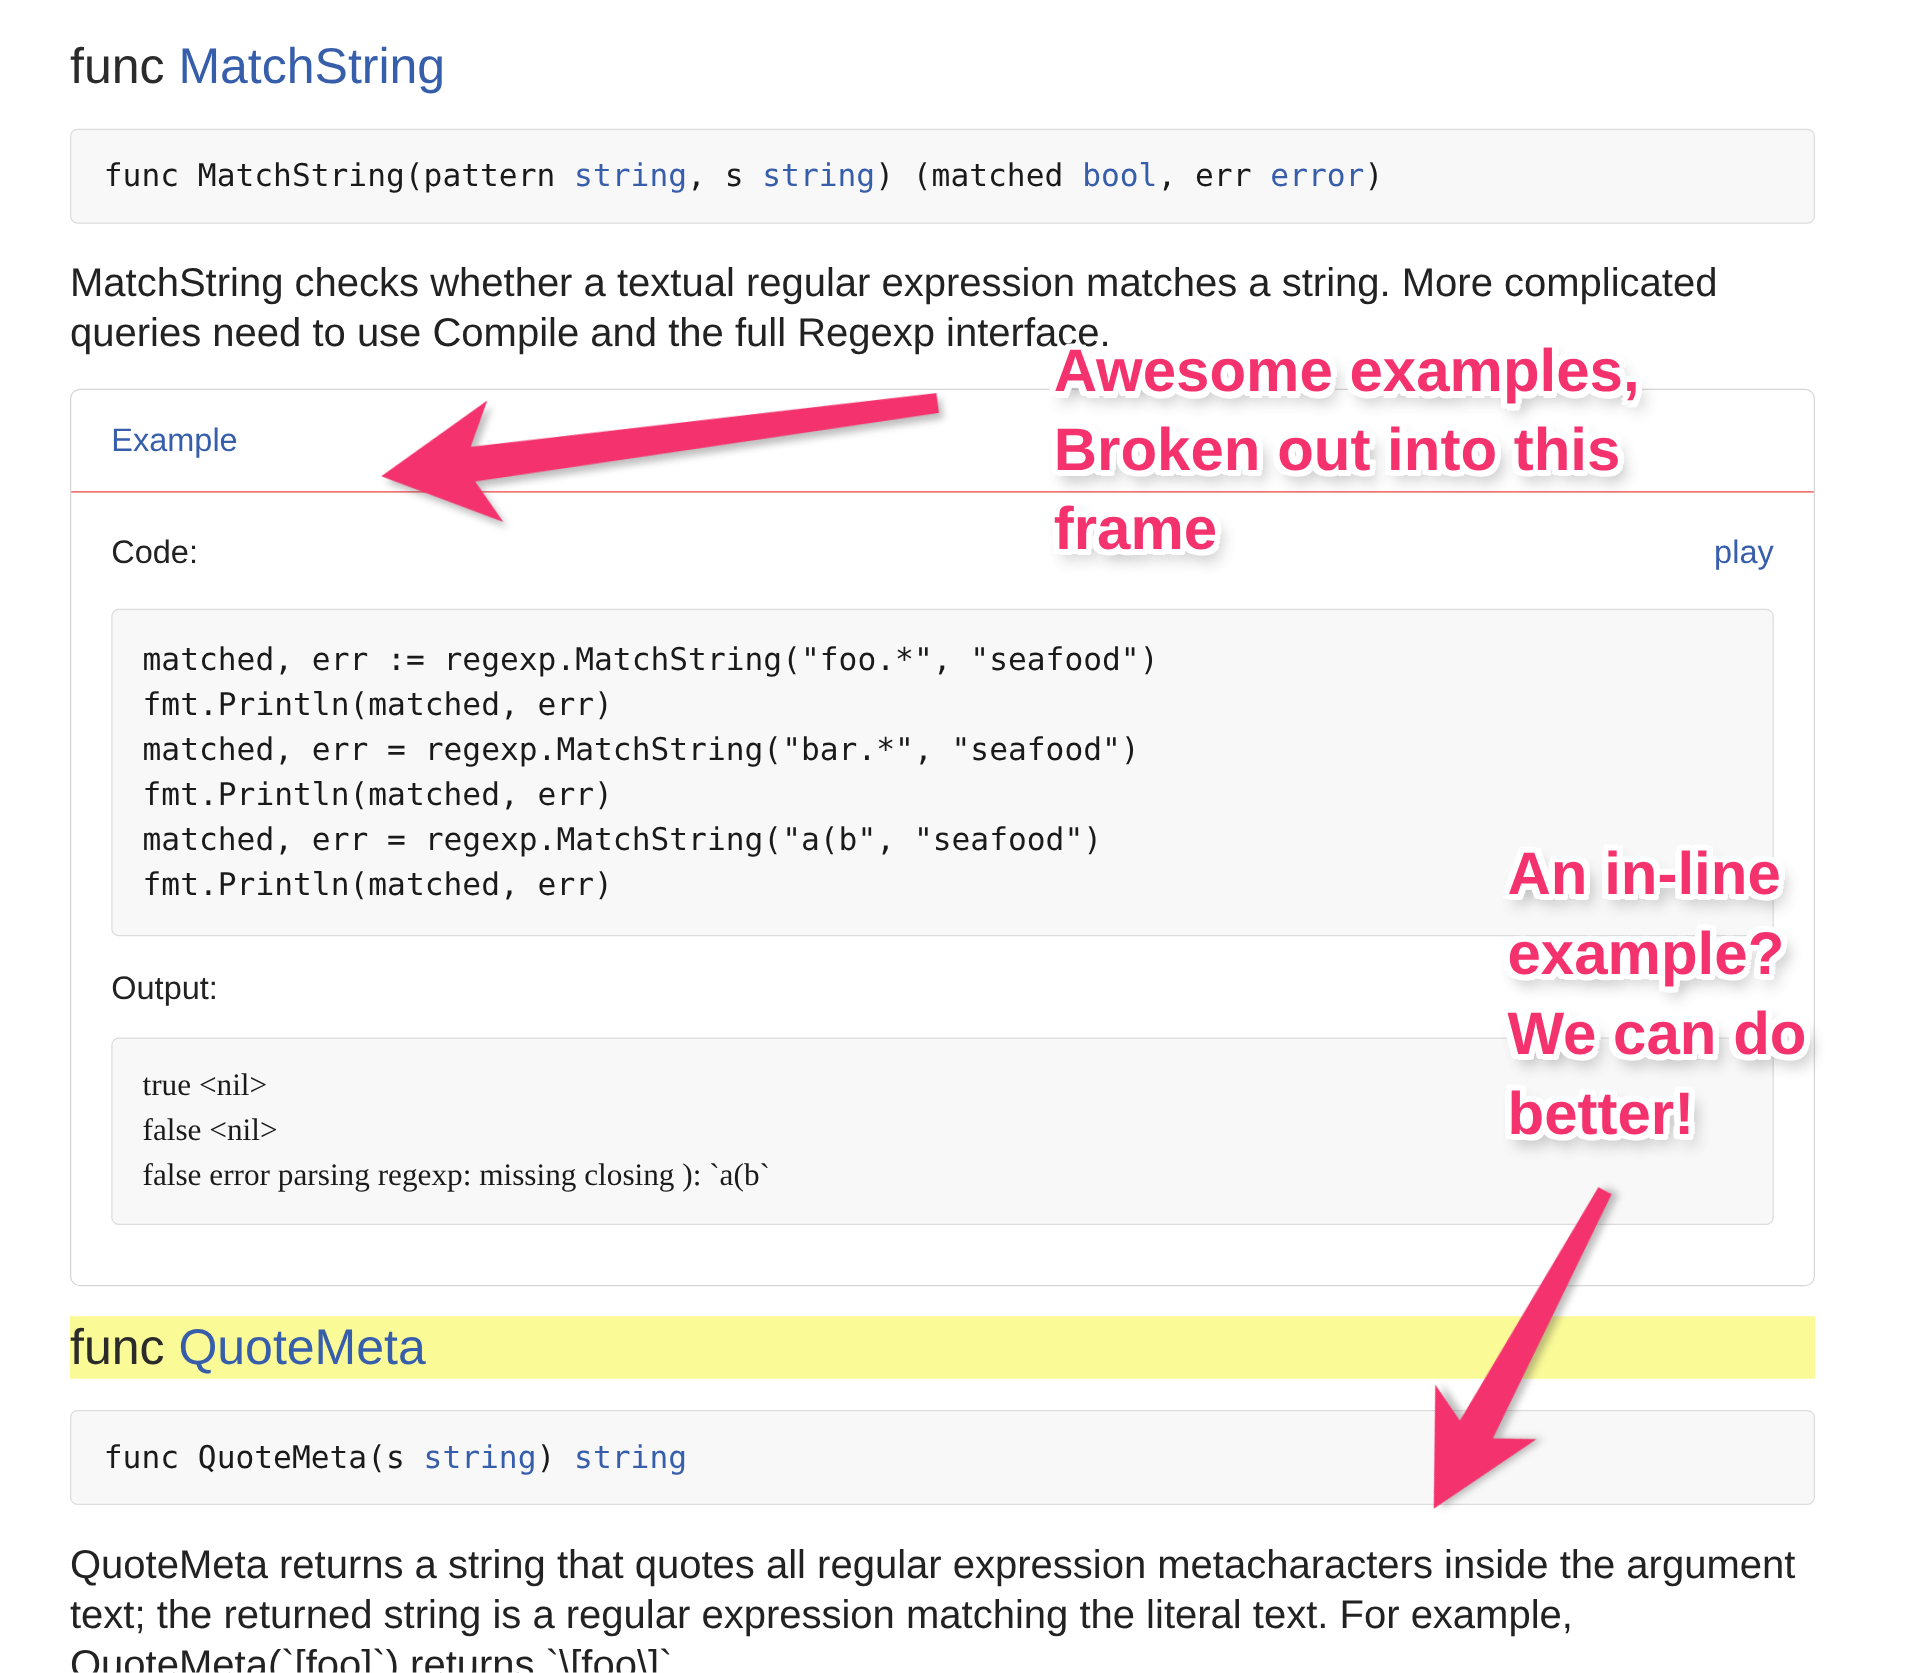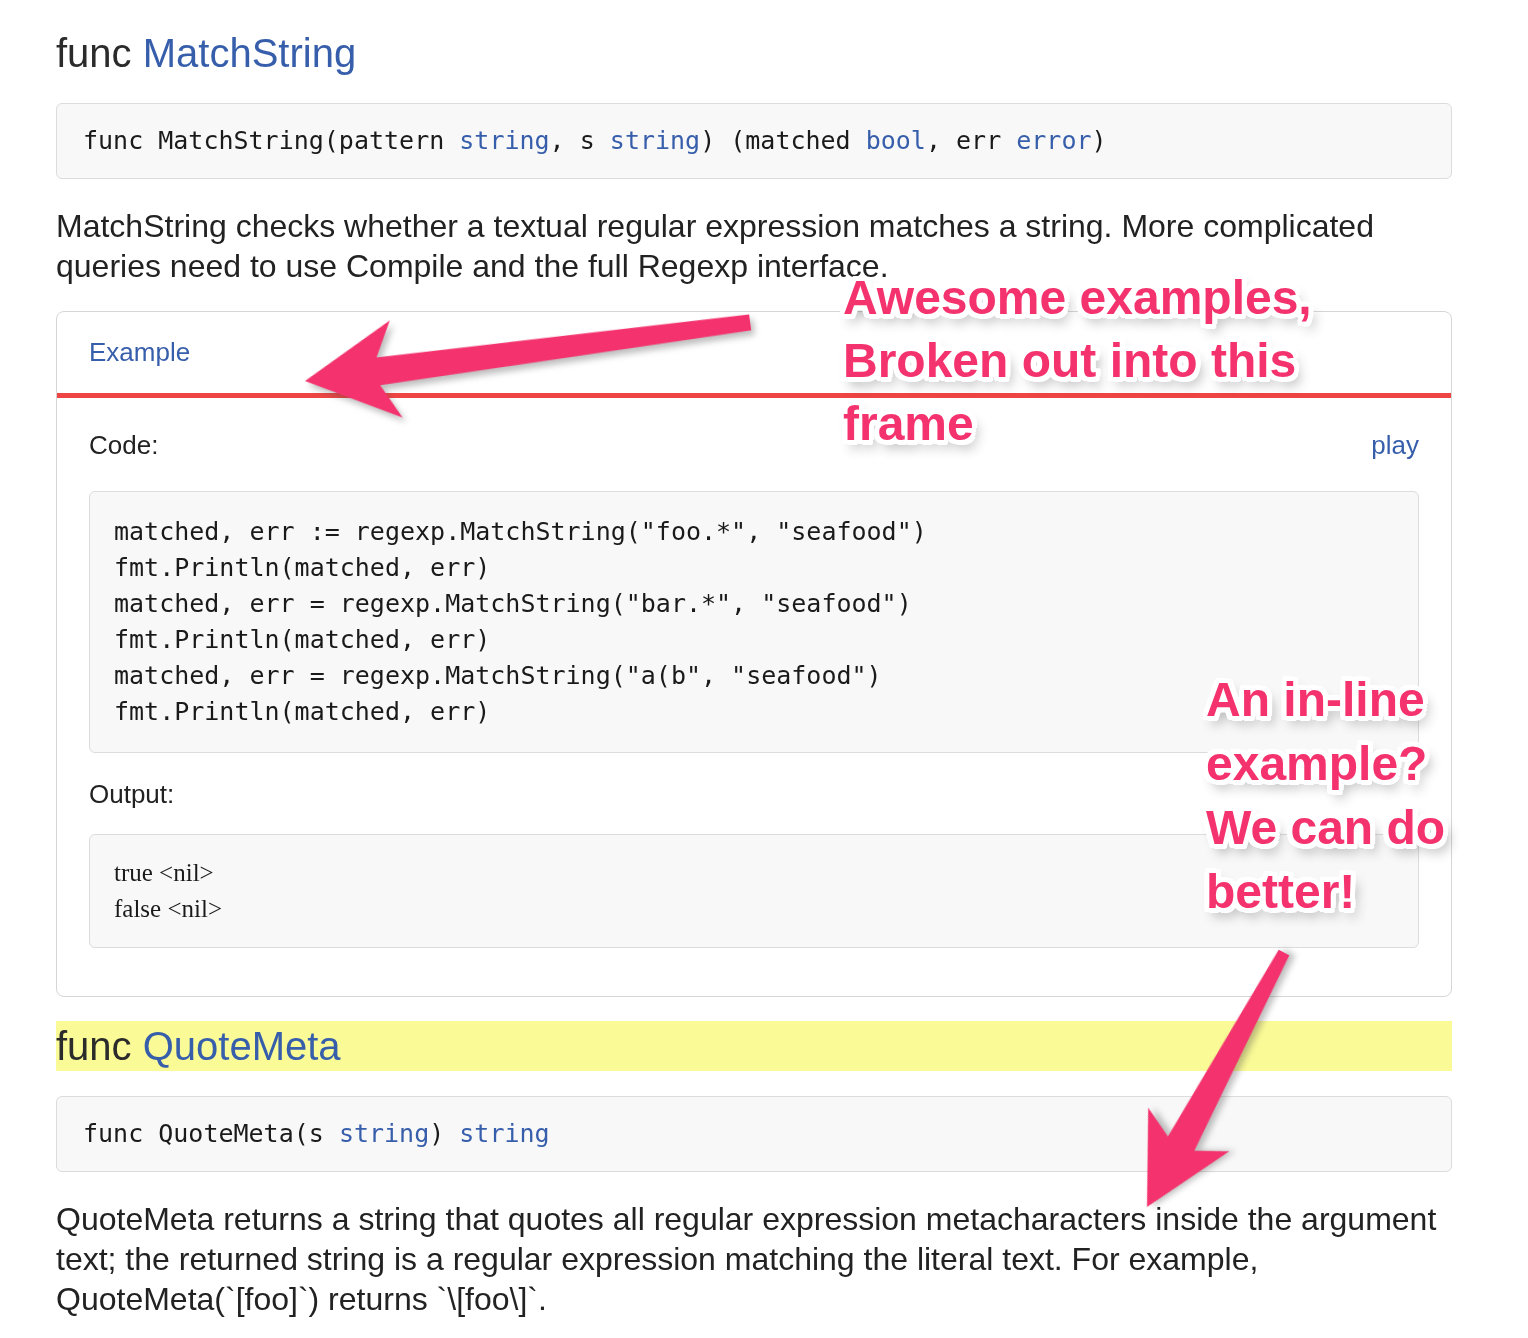--- a/index.html
+++ b/index.html
@@ -64,21 +64,21 @@
   }
   
   .example-frame {
     margin-top: 25px;
     background: #ffffff;
     border: 1px solid #d6d6d6;
     border-radius: 8px;
   }
   .example-header {
     padding: 25px 32px;
-    border-bottom: 5px solid #ef4444;
+    border-bottom: 1px solid #ef4444;
   }
   .example-toggle {
     font-size: 26px;
     color: #375eab;
     text-decoration: none;
     cursor: pointer;
   }
   .example-body { padding: 32px 32px 48px 32px; }
   .code-row {
     display: flex;
@@ -170,20 +170,21 @@
           <div>fmt.Println(matched, err)</div>
           <div>matched, err = regexp.MatchString("bar.*", "seafood")</div>
           <div>fmt.Println(matched, err)</div>
           <div>matched, err = regexp.MatchString("a(b", "seafood")</div>
           <div>fmt.Println(matched, err)</div>
         </div>
         <div class="output-label">Output:</div>
         <div class="outputbox">
           <div>true &lt;nil&gt;</div>
           <div>false &lt;nil&gt;</div>
+          <div>false error parsing regexp: missing closing ): `a(b`</div>
         </div>
       </div>
     </div>
 
     <div class="quotemeta-section">
       <h1 class="func-heading highlighted"><span>func </span><a class="func-name-link">QuoteMeta</a></h1>
 
       <div class="sigbox"><span>func QuoteMeta(s </span><a class="type-link">string</a><span>) </span><a class="type-link">string</a></div>
 
       <p class="doc">QuoteMeta returns a string that quotes all regular expression metacharacters inside the argument text; the returned string is a regular expression matching the literal text. For example, QuoteMeta(`[foo]`) returns `\[foo\]`.</p>

